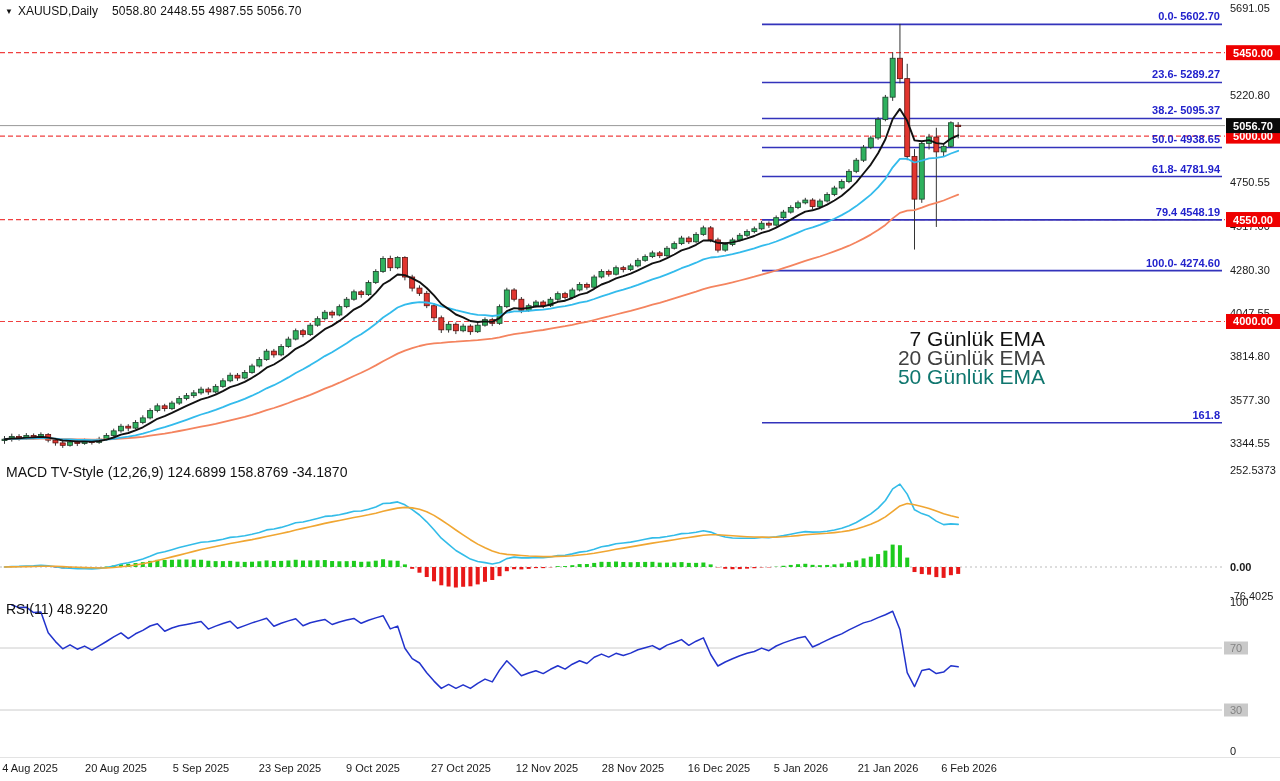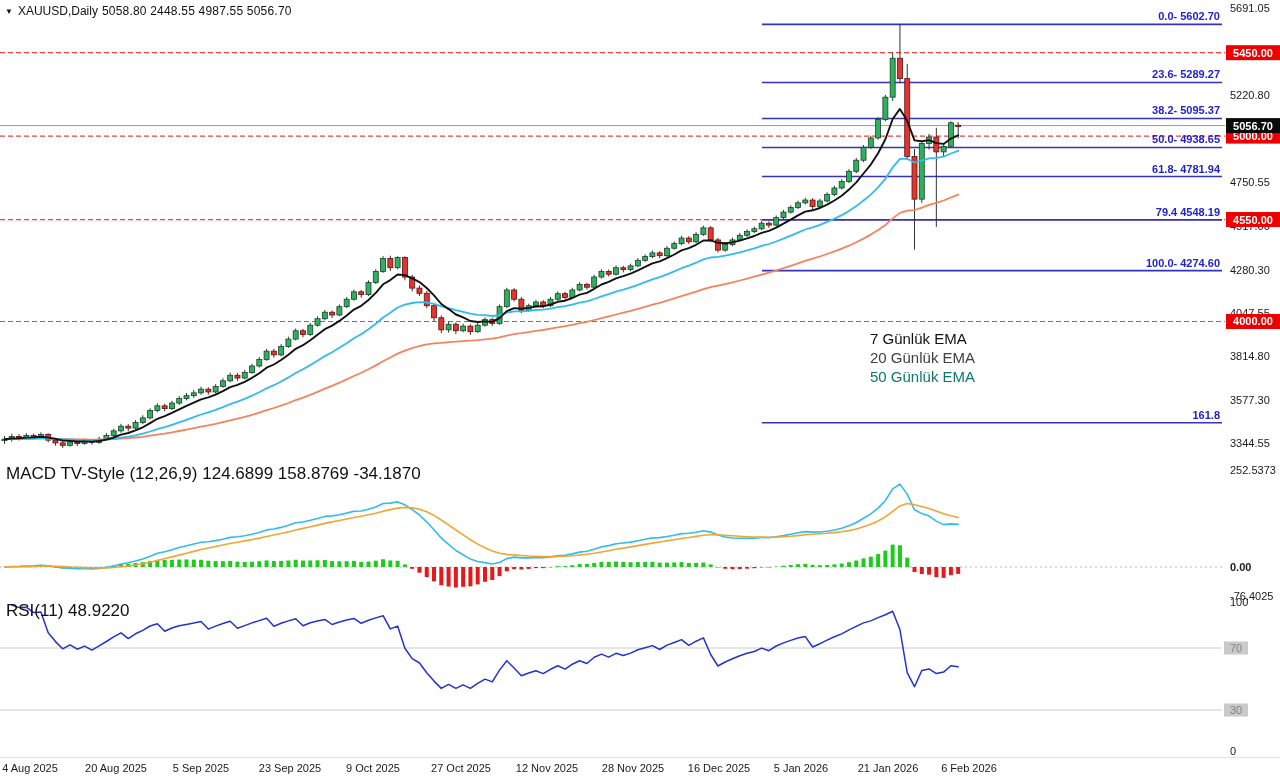--- a/index.html
+++ b/index.html
@@ -1,27 +1,27 @@
 <!DOCTYPE html>
 <html><head>
 <meta charset="utf-8">
 <style>
   html,body{margin:0;padding:0;background:#fff;}
   .screen{position:relative;width:1280px;height:781px;background:#ffffff;overflow:hidden;
           font-family:"Liberation Sans",sans-serif;}
   #chart-svg{position:absolute;left:0;top:0;}
   .hdr{position:absolute;left:5px;top:4px;font-size:12px;color:#111;display:flex;align-items:center;z-index:5;}
   .hdr .tri{font-size:8px;margin-right:5px;color:#111;cursor:pointer;}
-  .hdr .sym{margin-right:4px;}
+  .hdr .sym{margin-right:14px;}
   .hdr .ohlc{letter-spacing:0.2px;}
-  .pane-label{position:absolute;left:6px;font-size:17px;color:#111;z-index:5;white-space:nowrap;}
+  .pane-label{position:absolute;left:6px;font-size:14px;color:#111;z-index:5;white-space:nowrap;}
   .macd-label{top:464px;}
   .rsi-label{top:601px;}
-  .ema-legend{position:absolute;left:870px;top:329px;width:175px;text-align:left;
-              font-size:15px;line-height:19px;z-index:5;}
+  .ema-legend{position:absolute;left:870px;top:329px;width:175px;text-align:right;
+              font-size:21px;line-height:19px;z-index:5;}
 </style>
 </head>
 <body>
 
 <div class="screen">
 
   <div class="hdr">
     <span class="tri">▼</span>
     <span class="sym">XAUUSD,Daily</span>
     <span class="ohlc">5058.80 2448.55 4987.55 5056.70</span>

